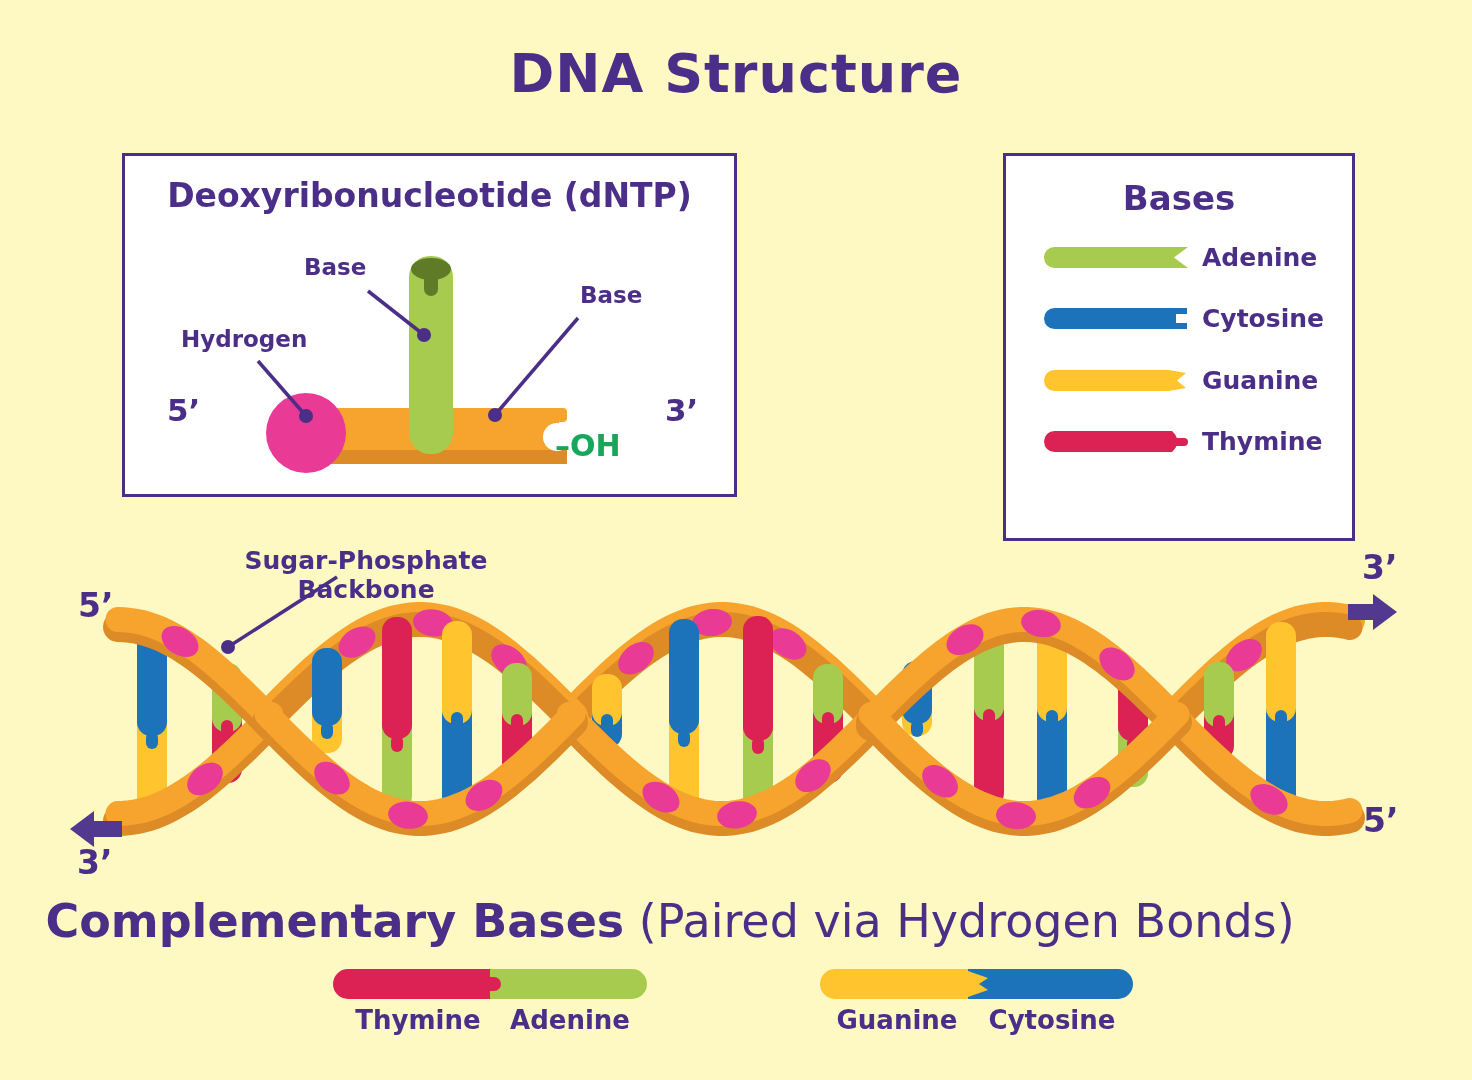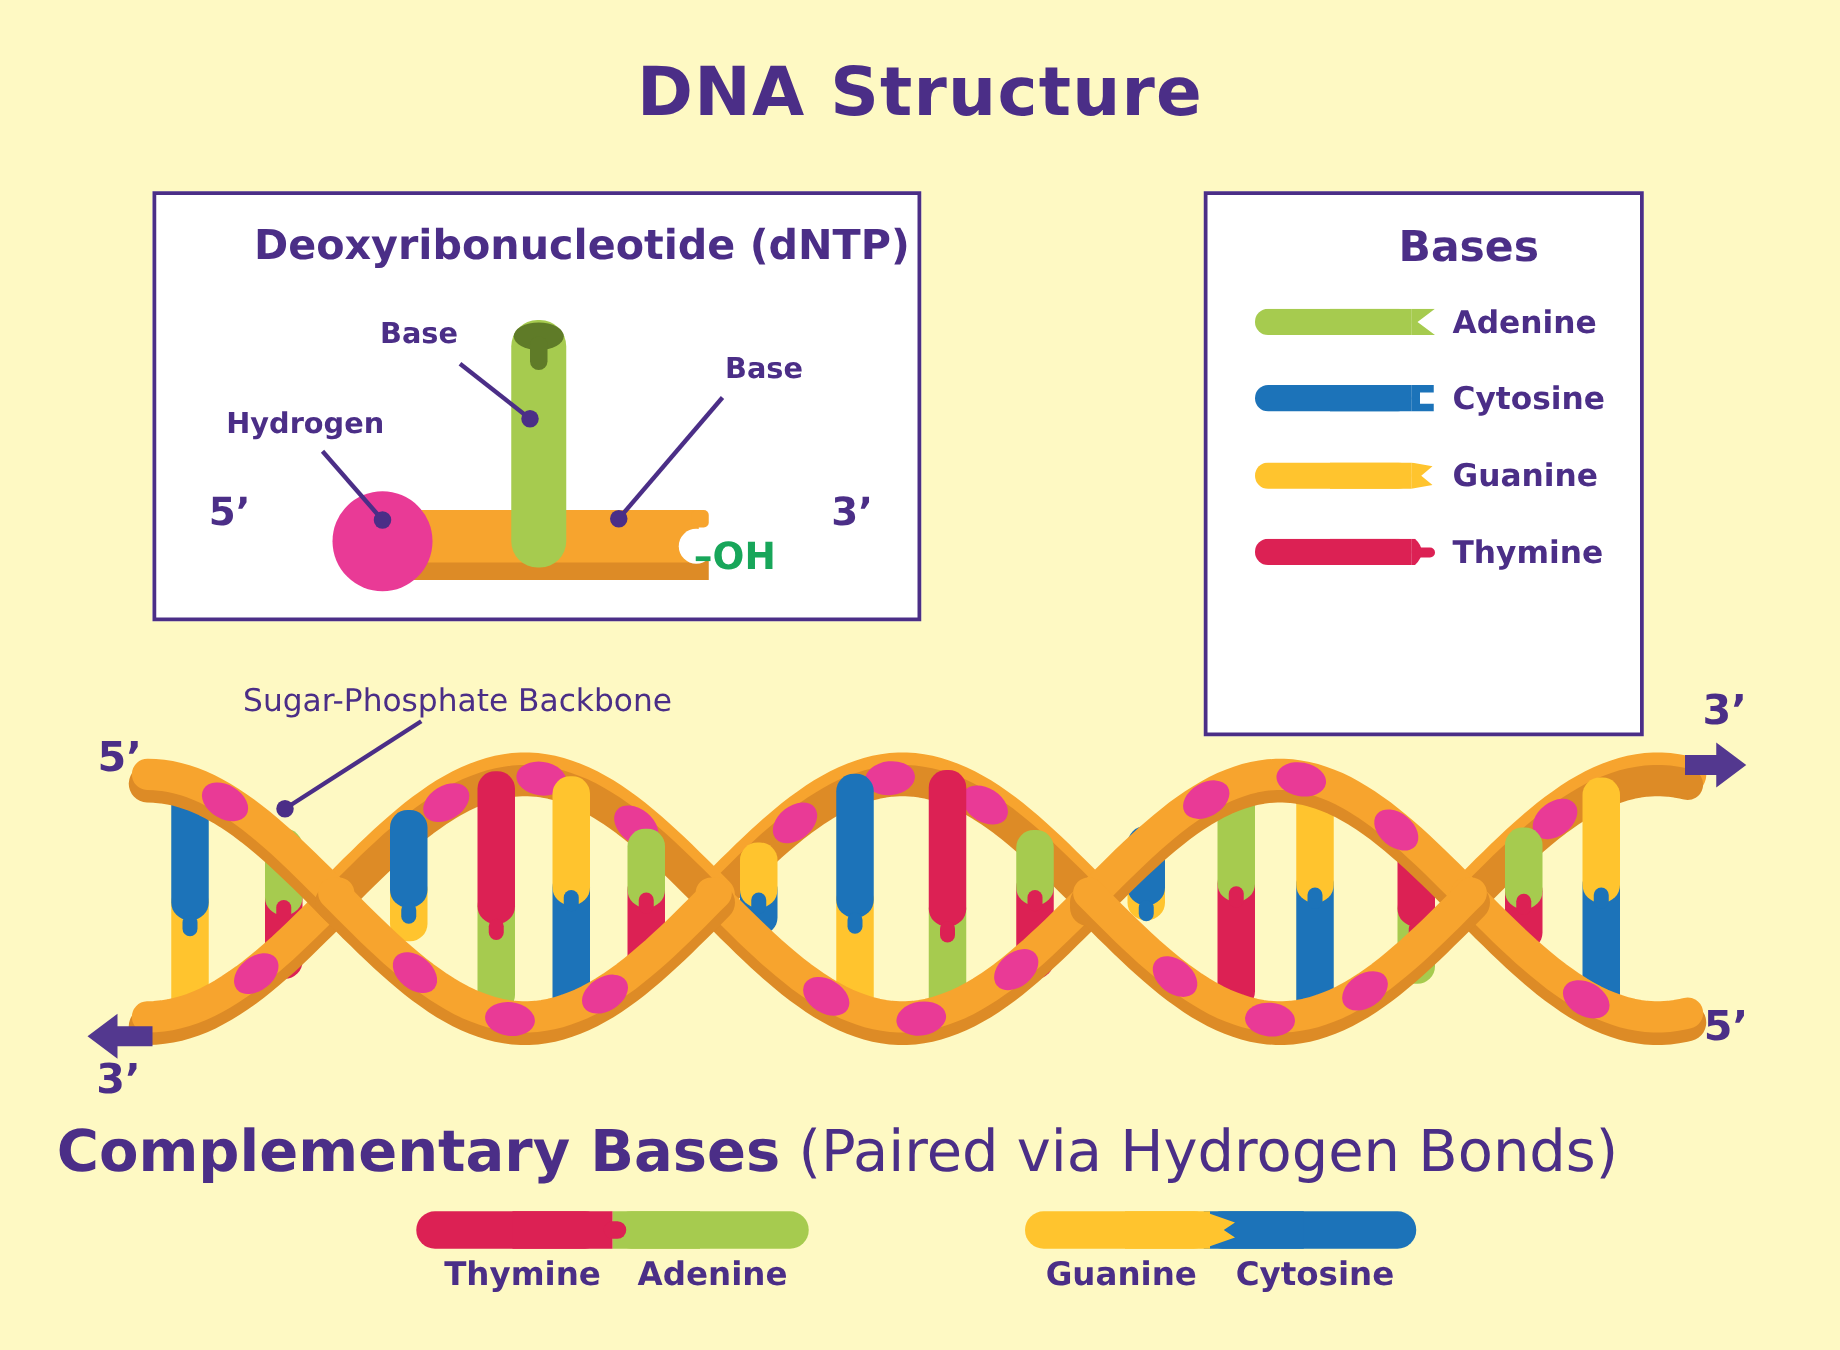--- a/index.html
+++ b/index.html
@@ -3,33 +3,33 @@
 <meta charset="utf-8">
 <style>
   html,body{margin:0;padding:0;background:#ffffff;}
   #stage{position:relative;width:1472px;height:1080px;background:#fef9c3;overflow:hidden;
          font-family:"DejaVu Sans","Liberation Sans",sans-serif;}
   .ptxt{color:var(--purple);}
   #main-title{position:absolute;top:42px;left:0;width:1472px;text-align:center;
               font-size:54px;font-weight:700;letter-spacing:1px;}
   .panel{position:absolute;border:3px solid var(--purple);background:#fff;box-sizing:border-box;}
   #dntp-box{left:122px;top:153px;width:615px;height:344px;}
-  #bases-box{left:963px;top:153px;width:352px;height:436px;}
-  .panel-title{position:absolute;left:0;width:100%;text-align:center;font-weight:700;padding-left:36px;}
+  #bases-box{left:1003px;top:153px;width:352px;height:388px;}
+  .panel-title{position:absolute;left:0;width:100%;text-align:center;font-weight:700;}
   #dntp-title{top:20px;font-size:33px;}
   #bases-title{top:22px;font-size:34px;}
   .lbl{position:absolute;font-weight:700;white-space:nowrap;}
   .lbl-sm{font-size:23px;}
   .prime{font-size:31px;}
   #oh-label{position:absolute;left:430px;top:272px;font-size:30px;font-weight:700;color:var(--ohgreen);}
   .legend-row-label{position:absolute;left:196px;font-size:25px;font-weight:700;}
   .legend-bar{position:absolute;left:38px;width:152px;height:22px;}
   #helix-svg{position:absolute;left:0;top:530px;}
   #backbone-label{position:absolute;left:190px;top:546px;width:352px;text-align:center;
-                  font-size:25px;font-weight:400;}
+                  font-size:25px;font-weight:700;}
   .helix-end{position:absolute;font-size:33px;font-weight:700;}
   #comp-heading{position:absolute;top:894px;left:0;width:1340px;text-align:center;font-size:46px;}
   #comp-heading .b{font-weight:700;}
   #pairs-svg{position:absolute;left:0;top:950px;}
   .pair-label{position:absolute;top:1005px;width:160px;text-align:center;font-size:26px;font-weight:700;}
   svg{display:block;}
 </style>
 </head>
 <body>
 

